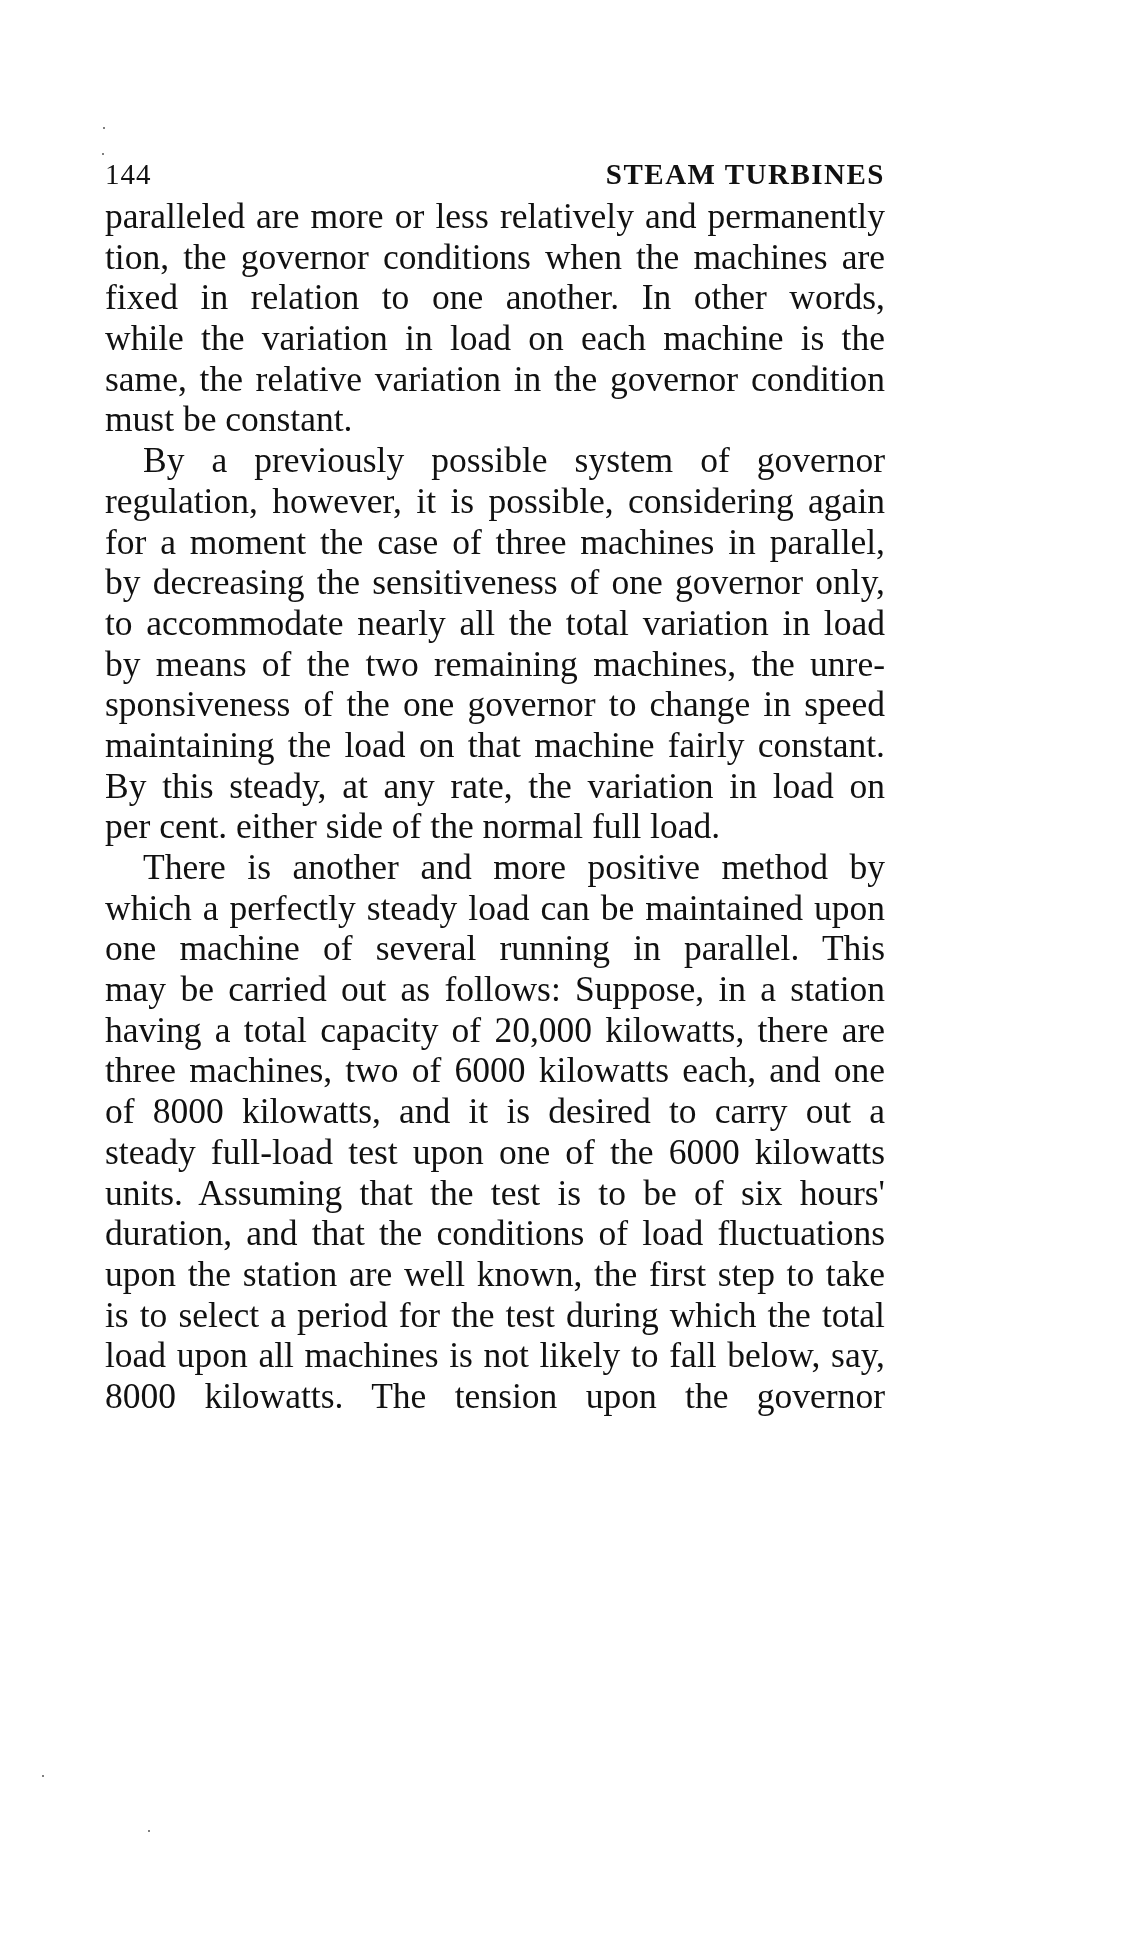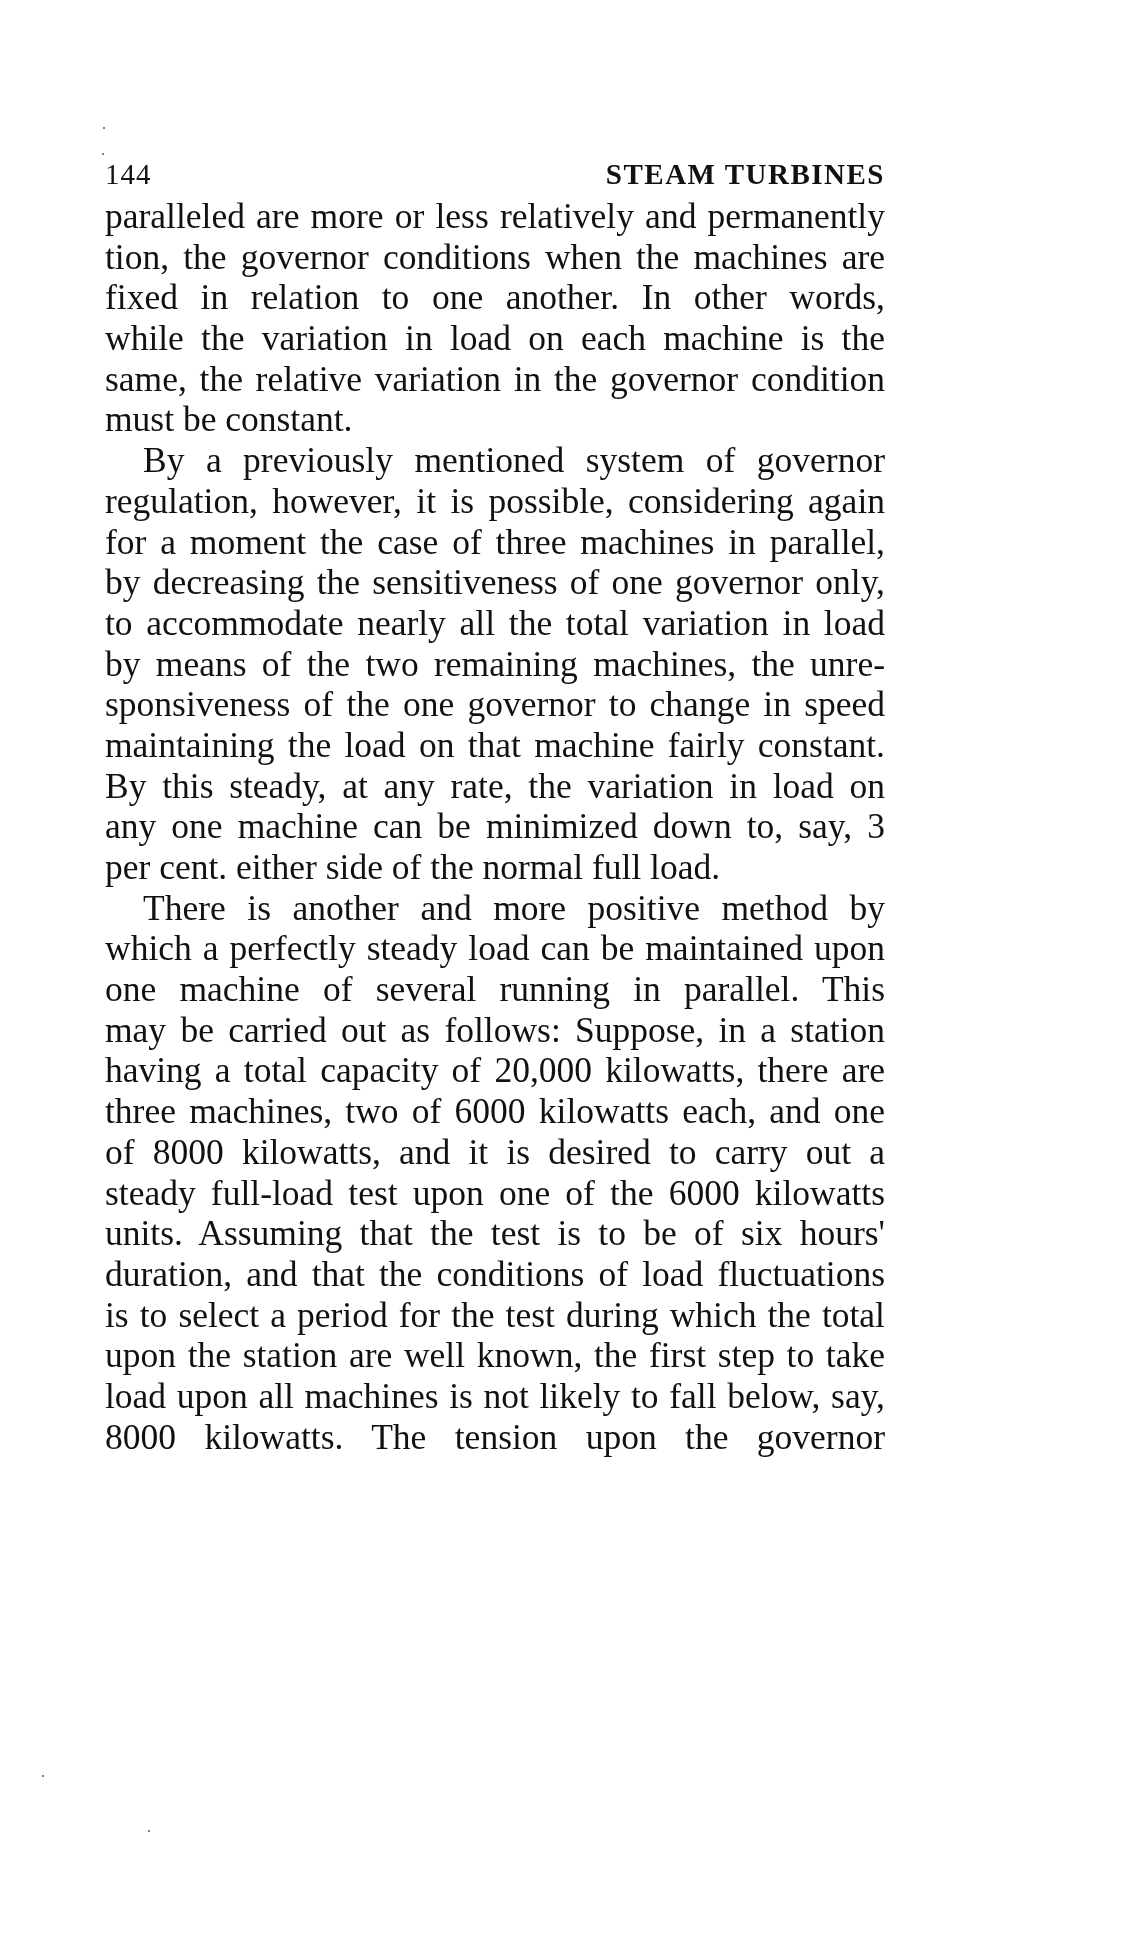--- a/index.html
+++ b/index.html
@@ -91,46 +91,45 @@
     <p style="margin:0">
       <span class="line">paralleled are more or less relatively and permanently</span>
       <span class="line">tion, the governor conditions when the machines are</span>
       <span class="line">fixed in relation to one another. In other words,</span>
       <span class="line">while the variation in load on each machine is the</span>
       <span class="line">same, the relative variation in the governor condition</span>
       <span class="line last">must be constant.</span>
     </p>
 
     <p style="margin:0">
-      <span class="line indent">By a previously mentioned system of governor</span>
+      <span class="line indent">By a previously possible system of governor</span>
       <span class="line">regulation, however, it is possible, considering again</span>
       <span class="line">for a moment the case of three machines in parallel,</span>
       <span class="line">by decreasing the sensitiveness of one governor only,</span>
       <span class="line">to accommodate nearly all the total variation in load</span>
       <span class="line">by means of the two remaining machines, the unre-</span>
       <span class="line">sponsiveness of the one governor to change in speed</span>
       <span class="line">maintaining the load on that machine fairly constant.</span>
       <span class="line">By this steady, at any rate, the variation in load on</span>
-      <span class="line">any one machine can be minimized down to, say, 3</span>
       <span class="line last">per cent. either side of the normal full load.</span>
     </p>
 
     <p style="margin:0">
       <span class="line indent">There is another and more positive method by</span>
       <span class="line">which a perfectly steady load can be maintained upon</span>
       <span class="line">one machine of several running in parallel. This</span>
       <span class="line">may be carried out as follows: Suppose, in a station</span>
       <span class="line">having a total capacity of 20,000 kilowatts, there are</span>
       <span class="line">three machines, two of 6000 kilowatts each, and one</span>
       <span class="line">of 8000 kilowatts, and it is desired to carry out a</span>
       <span class="line">steady full-load test upon one of the 6000 kilowatts</span>
       <span class="line">units. Assuming that the test is to be of six hours'</span>
       <span class="line">duration, and that the conditions of load fluctuations</span>
+      <span class="line">upon the station are well known, the first step to take</span>
       <span class="line">is to select a period for the test during which the total</span>
-      <span class="line">upon the station are well known, the first step to take</span>
       <span class="line">load upon all machines is not likely to fall below, say,</span>
       <span class="line">8000 kilowatts. The tension upon the governor</span>
     </p>
   </div>
 </div>
 
 <div class="speck" style="left:103px;top:127px"></div>
 <div class="speck" style="left:102px;top:153px"></div>
 <div class="speck" style="left:705px;top:172px"></div>
 <div class="speck" style="left:42px;top:1775px"></div>

